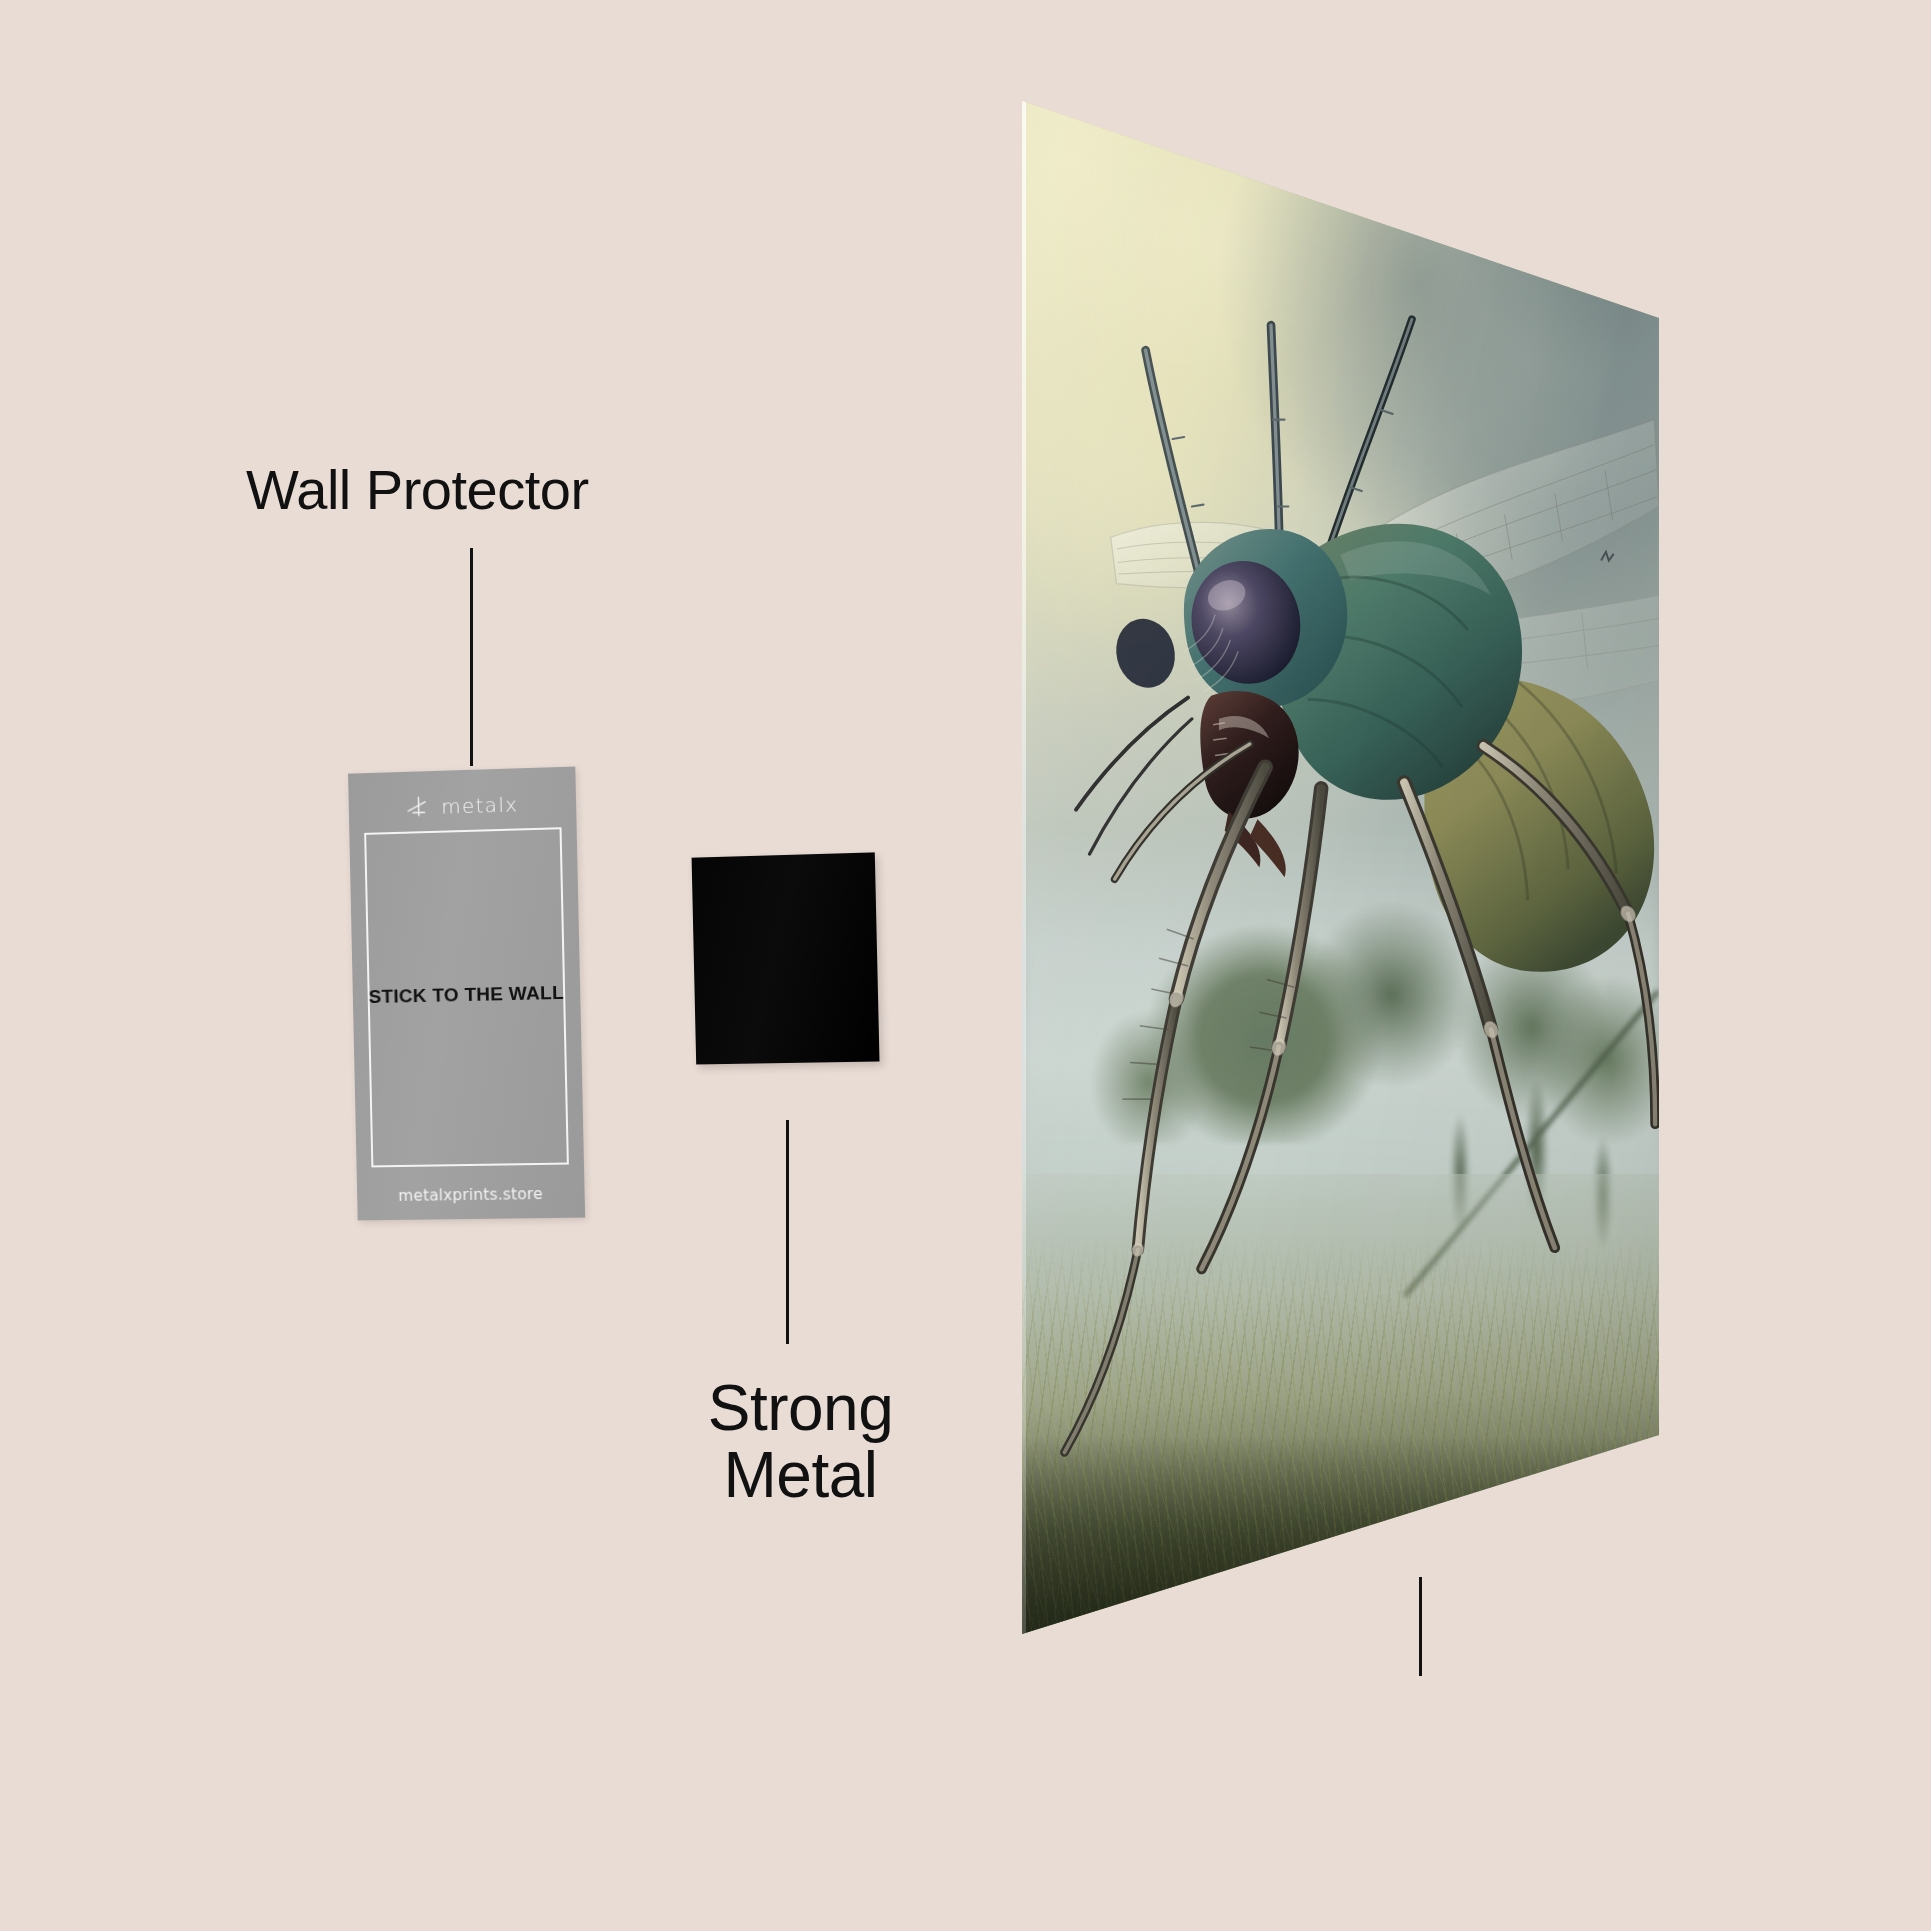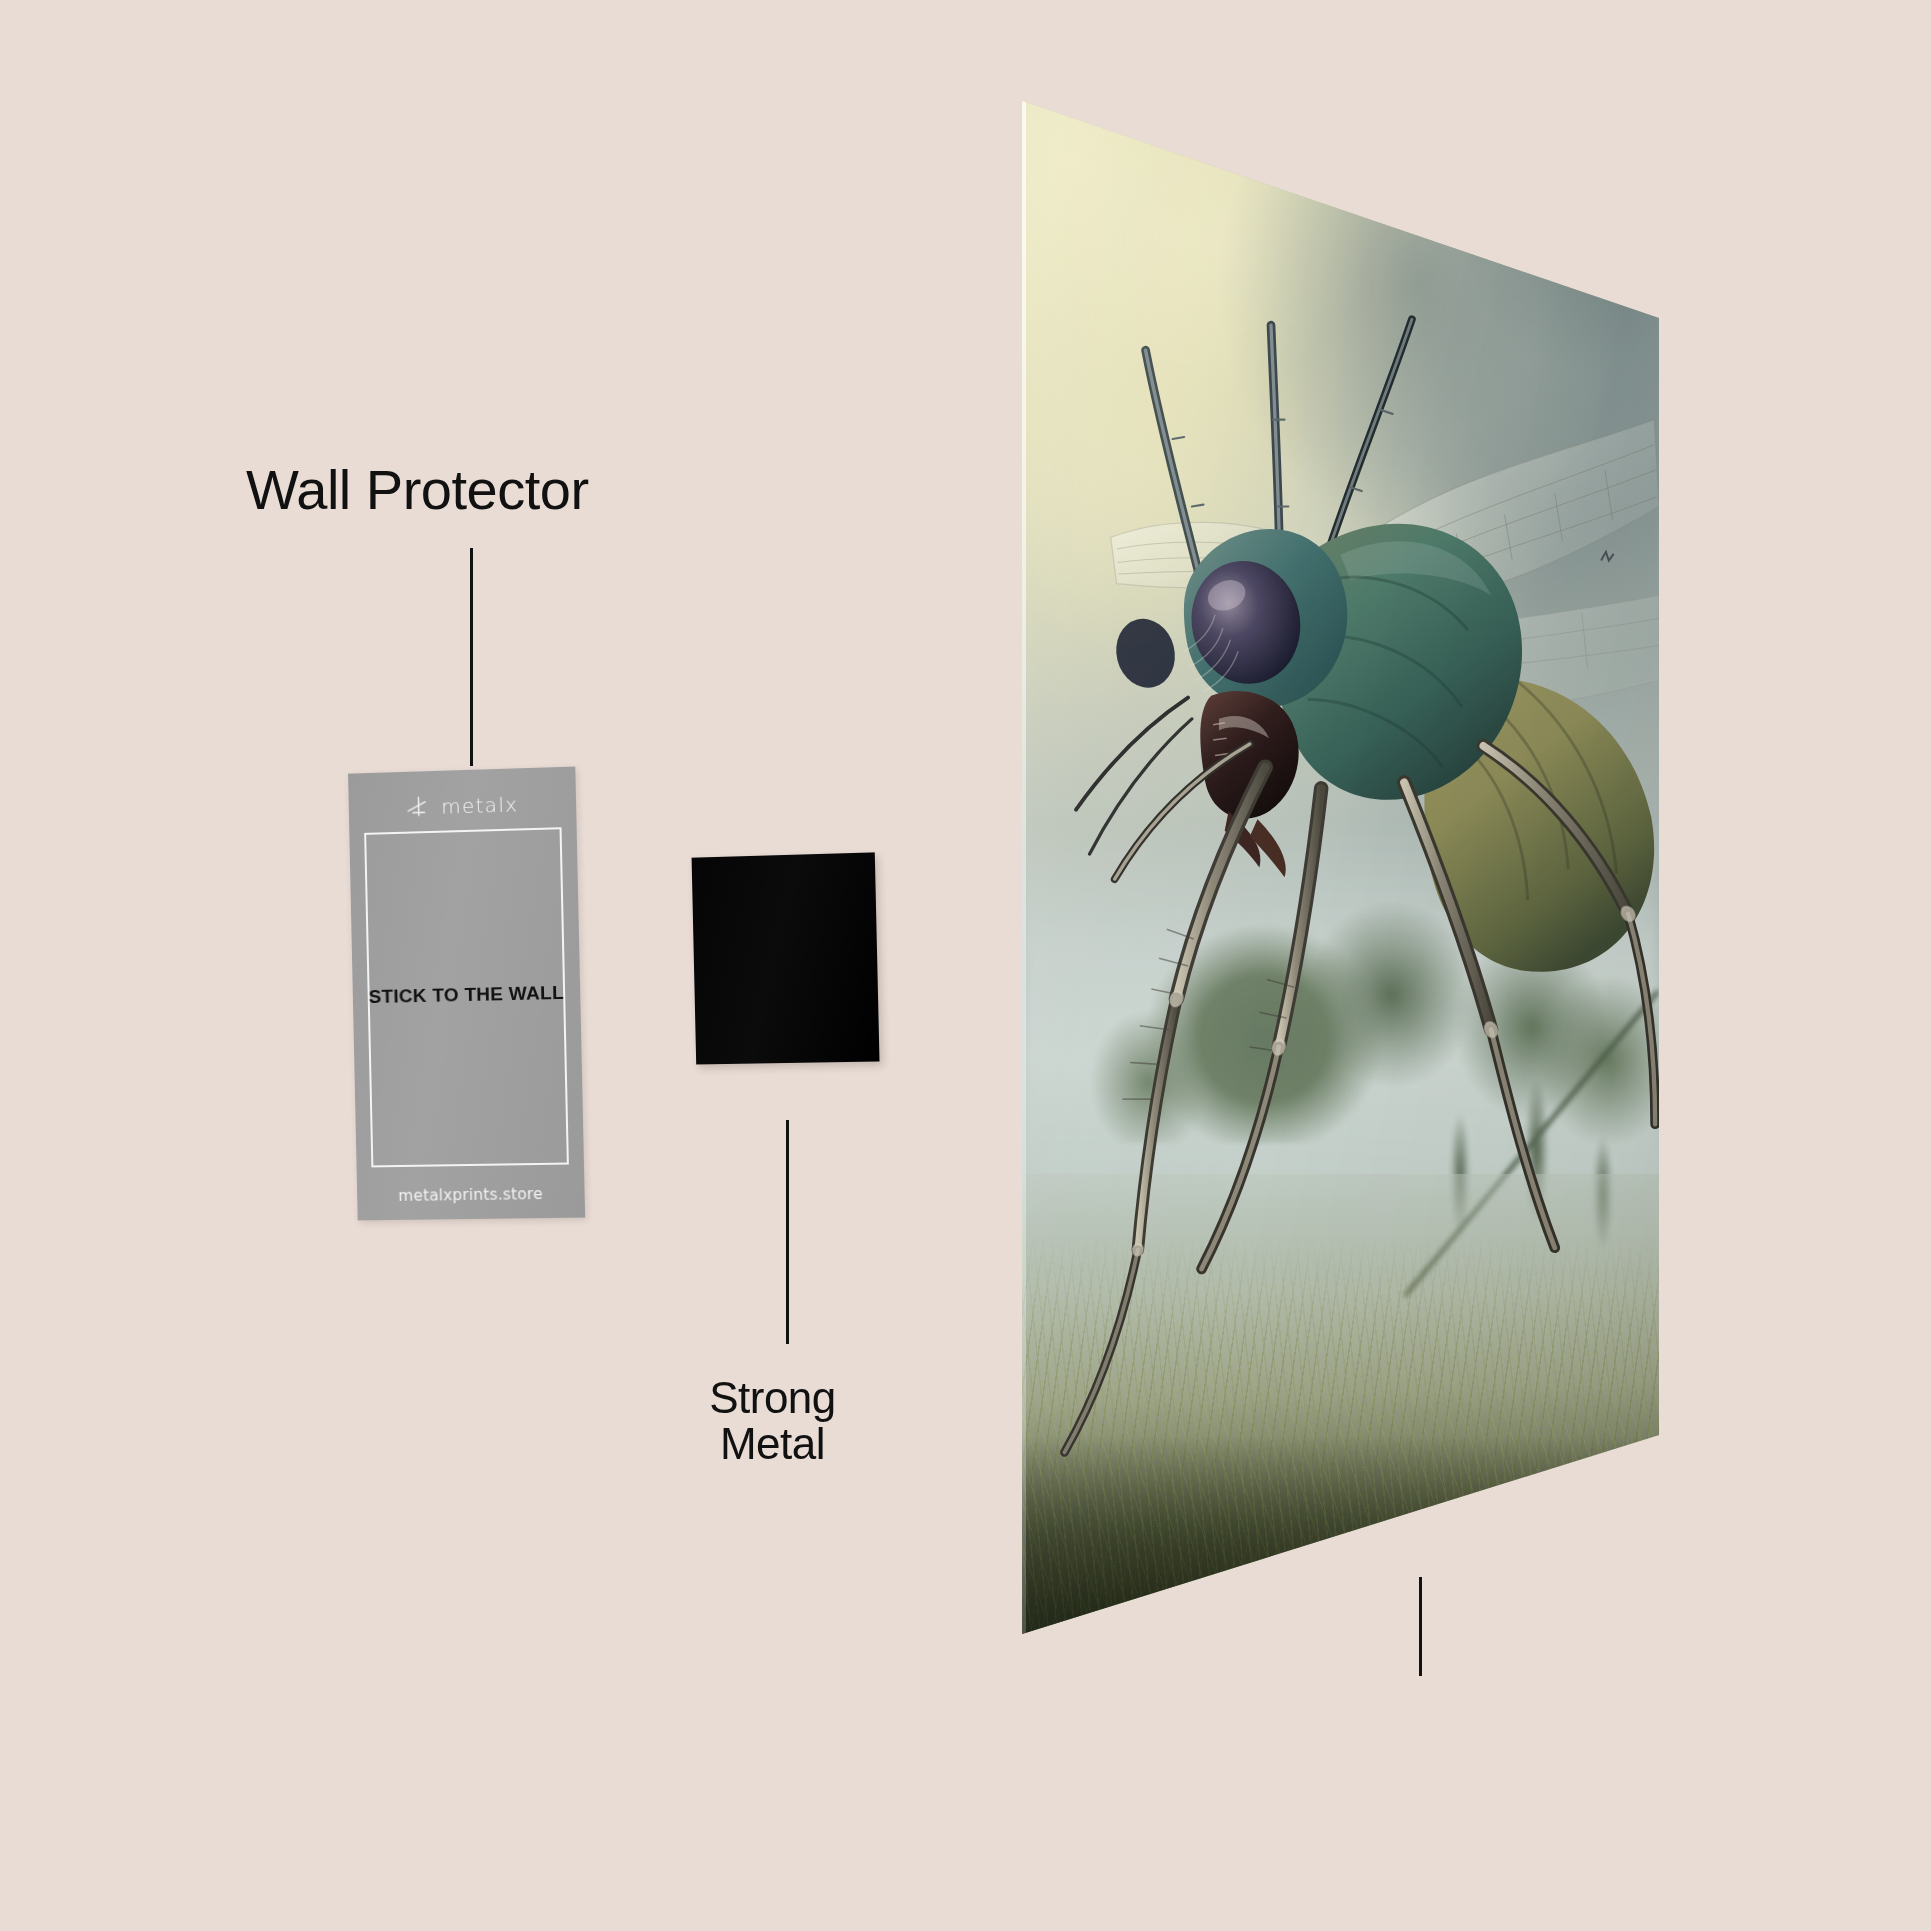--- a/index.html
+++ b/index.html
@@ -7,21 +7,21 @@
     width:1931px;height:1931px;overflow:hidden;position:relative;
     background:#E8DCD5;
     font-family:"Liberation Sans", sans-serif;
     -webkit-font-smoothing:antialiased;
   }
   #stage{position:absolute;inset:0;width:1931px;height:1695px;}
 
   
   .callout{position:absolute;color:#111111;font-weight:400;letter-spacing:-0.5px;line-height:1.04;}
   #label-wall-protector{left:246px;top:461px;font-size:56px;white-space:nowrap;}
-  #label-strong-magnet{left:652px;top:1375px;font-size:44px;text-align:center;width:241px;}
+  #label-strong-magnet{left:680px;top:1375px;font-size:64px;text-align:center;width:241px;}
   #label-strong-magnet span{display:block;}
   #label-metal-poster{left:1218px;top:1682px;font-size:56px;white-space:nowrap;}
 
   .leader{position:absolute;background:#121212;width:2.9px;}
   #leader-wall-protector{left:470px;top:548px;height:218px;}
   #leader-strong-magnet{left:786px;top:1120px;height:224px;}
   #leader-metal-poster{left:1419px;top:1577px;height:99px;}
 
   
   #wall-protector-card{

